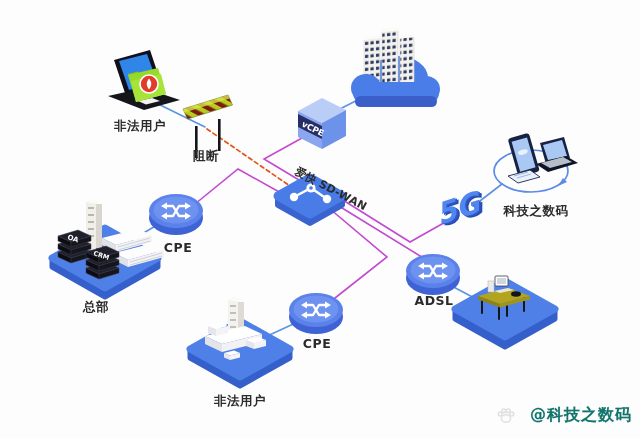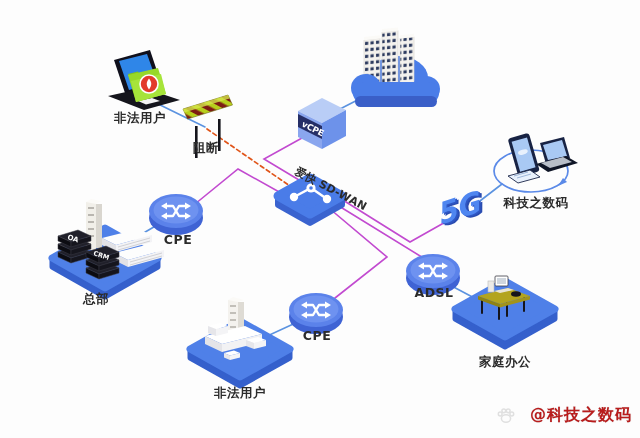--- a/index.html
+++ b/index.html
@@ -3,36 +3,36 @@
 <meta charset="utf-8">
 <style>
   html,body{margin:0;padding:0;background:#ffffff;}
   .stage{
     position:relative;width:640px;height:438px;overflow:hidden;
     background:#fdfdfd;font-family:"DejaVu Sans",sans-serif;
   }
   .stage svg.scene{position:absolute;left:0;top:0;}
   .lbl{
     position:absolute;font-size:12.5px;font-weight:700;color:#2b2b2b;
-    text-align:center;white-space:nowrap;letter-spacing:.5px;
+    text-align:center;white-space:nowrap;letter-spacing:.5px;margin-top:8px;
   }
   .lbl-sdwan{
     position:absolute;left:296px;top:163px;width:80px;
     font-size:11px;font-weight:700;color:#2b2b2b;white-space:nowrap;
     transform:rotate(28deg);transform-origin:0 50%;letter-spacing:.3px;
   }
   .fiveg{
     position:absolute;left:438px;top:188px;width:60px;
     font-size:29px;font-weight:800;font-style:italic;color:#4f86f0;
     transform:rotate(-18deg) skewX(-8deg);
     text-shadow:1.5px 1.5px 0 #2e56c4,3px 3px 0 #2a4cb0;
   }
   .watermark{
     position:absolute;right:8px;bottom:12px;display:flex;align-items:center;gap:15px;
-    color:#b91c1c;font-weight:800;font-size:16px;letter-spacing:1px;
+    color:#0f766e;font-weight:800;font-size:16px;letter-spacing:1px;
     text-shadow:0 0 1px #d0d0d0;
   }
 </style>
 </head>
 <body>
 
 <div class="stage">
 
 <svg class="scene" width="640" height="438" viewBox="0 0 640 438">
   <defs>
@@ -282,21 +282,20 @@
 <div class="fiveg">5G</div>
 
 <div class="lbl" style="left:500px;top:195px;width:72px">科技之数码</div>
 
 <div class="lbl" style="left:406px;top:285px;width:56px">ADSL</div>
 
 <div class="lbl" style="left:289px;top:328px;width:56px">CPE</div>
 
 <div class="lbl" style="left:204px;top:385px;width:72px">非法用户</div>
 
-<div class="lbl" style="left:469px;top:354px;width:72px">家庭办公</div>
 
 <div class="watermark">
   <svg width="18" height="18" viewBox="0 0 18 18">
     <g fill="none" stroke="#e0e0e0" stroke-width="1.5">
       <ellipse cx="9" cy="11.5" rx="4.6" ry="3.8"></ellipse>
       <circle cx="3.2" cy="7" r="1.9"></circle>
       <circle cx="6.8" cy="3.8" r="1.9"></circle>
       <circle cx="11.2" cy="3.8" r="1.9"></circle>
       <circle cx="14.8" cy="7" r="1.9"></circle>
     </g>

